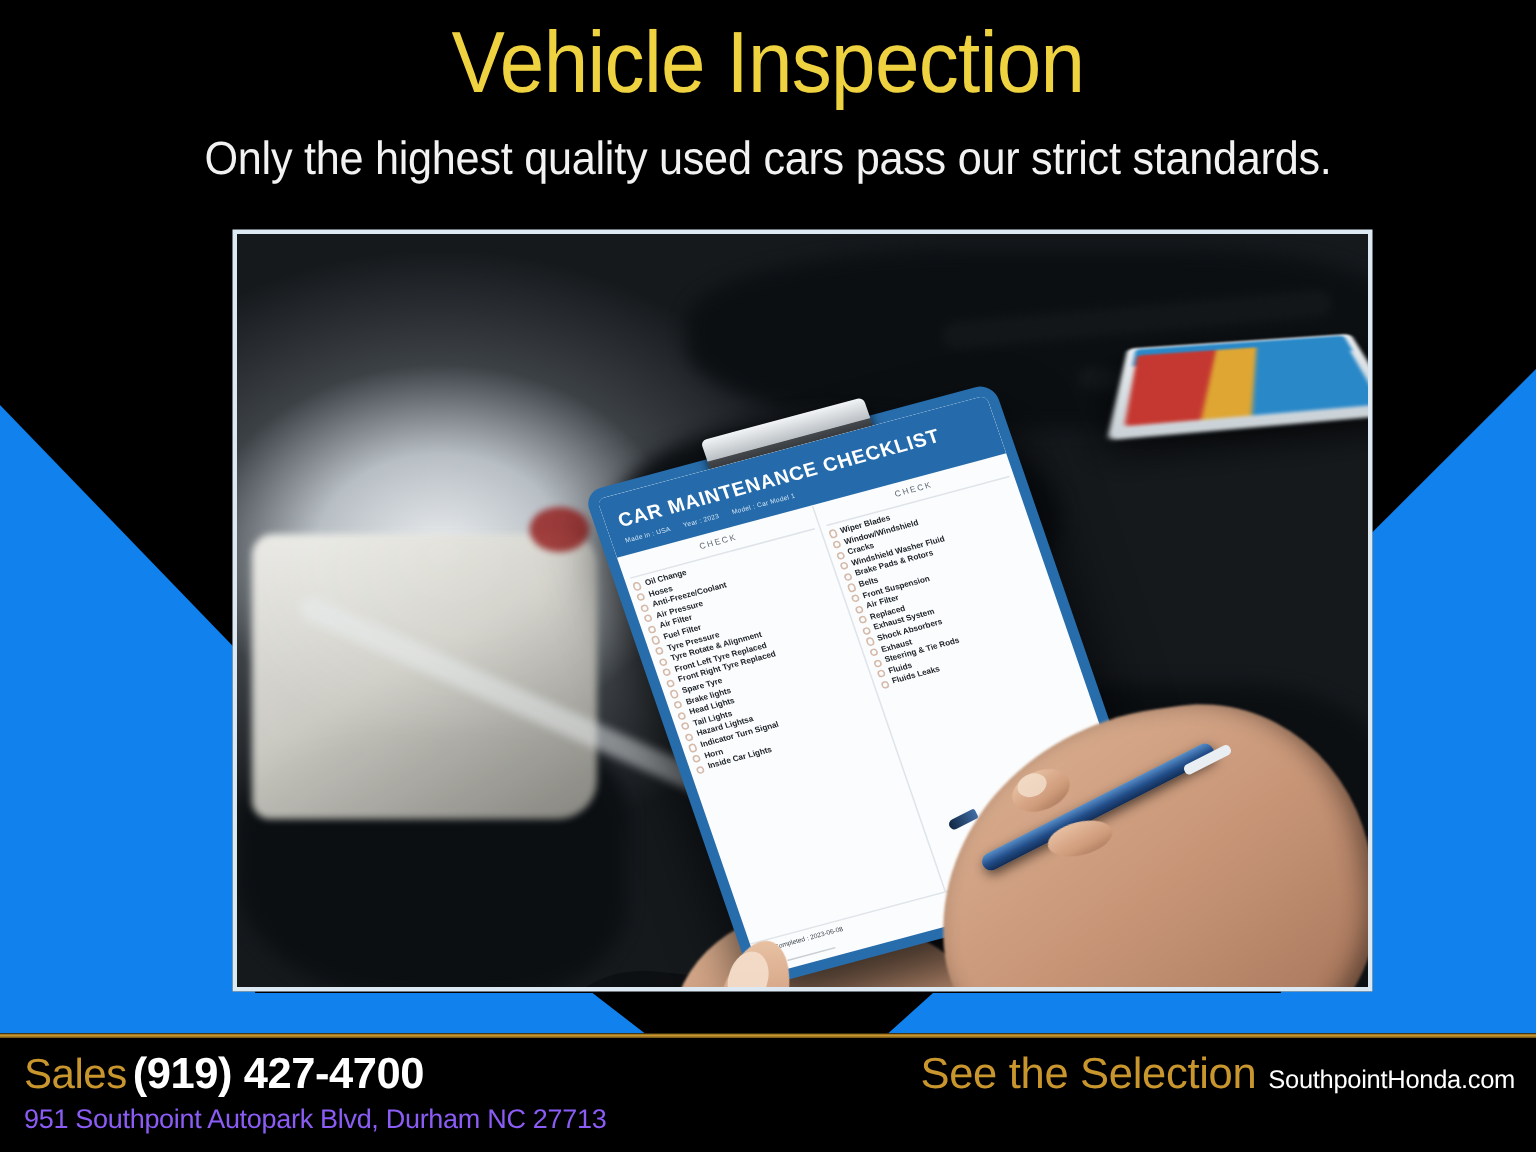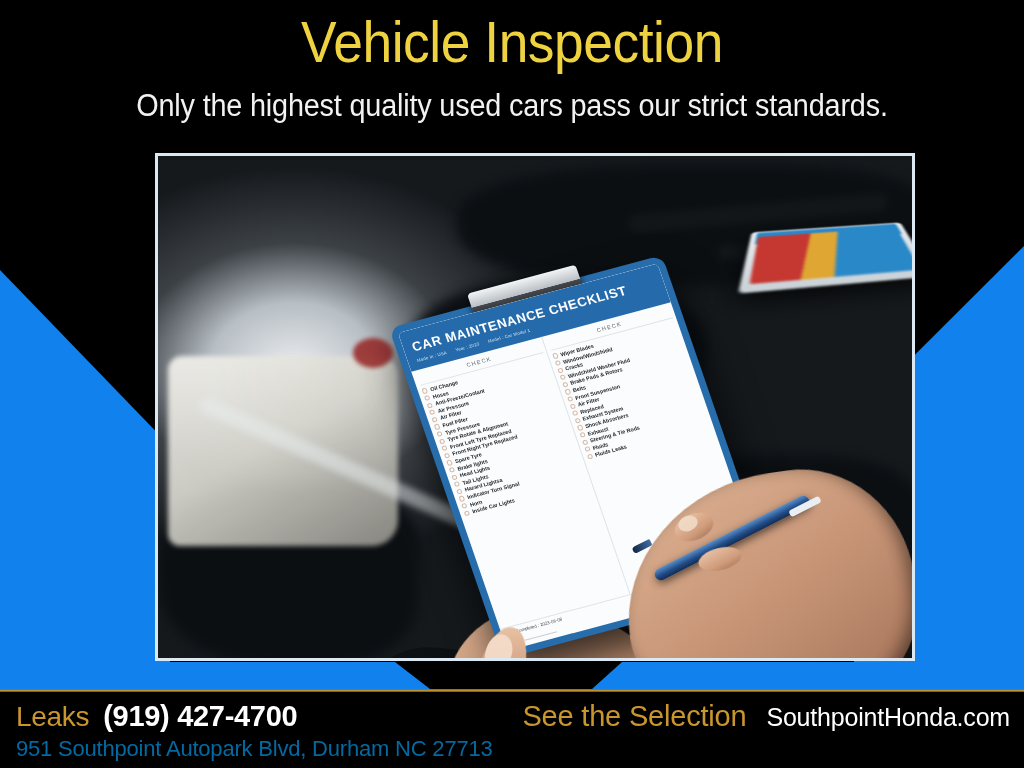--- a/index.html
+++ b/index.html
@@ -391,47 +391,47 @@
   .sales-word {
     font-size: 28px;
     color: #C9962E;
     letter-spacing: -0.3px;
   }
   .phone {
     font-size: 29px;
     font-weight: 700;
     color: #FFFFFF;
     letter-spacing: -0.3px;
-    margin-left: 14px;
+    margin-left: 4px;
   }
   .address {
     position: absolute;
     left: 16px;
     top: 44px;
-    font-size: 22px;
-    color: #0369a1;
+    font-size: 18px;
+    color: #8b5cf6;
     letter-spacing: -0.2px;
     white-space: nowrap;
   }
   .selection-line {
     position: absolute;
     right: 14px;
     top: 8px;
     white-space: nowrap;
   }
   .see-word {
     font-size: 29px;
     color: #C9962E;
     letter-spacing: -0.2px;
   }
   .site {
-    font-size: 25px;
+    font-size: 17px;
     color: #FFFFFF;
     letter-spacing: -0.2px;
-    margin-left: 20px;
+    margin-left: 8px;
   }
 </style>
 </head>
 <body>
 
 <div id="ad">
 
   <div class="wedge wedge-left"></div>
   <div class="wedge wedge-right"></div>
 
@@ -645,21 +645,21 @@
       <div class="finger f2"></div>
       <div class="nail"></div>
     </div>
   </div>
 
   <div class="blue-band"></div>
   <div class="gold-rule"></div>
 
   <div class="footer">
     <div class="sales-line">
-      <span class="sales-word">Leaks</span><span class="phone">(919) 427-4700</span>
+      <span class="sales-word">Sales</span><span class="phone">(919) 427-4700</span>
     </div>
     <div class="address">951 Southpoint Autopark Blvd, Durham NC 27713</div>
     <div class="selection-line">
       <span class="see-word">See the Selection</span><span class="site">SouthpointHonda.com</span>
     </div>
   </div>
 
 </div>
 
 </body></html>

